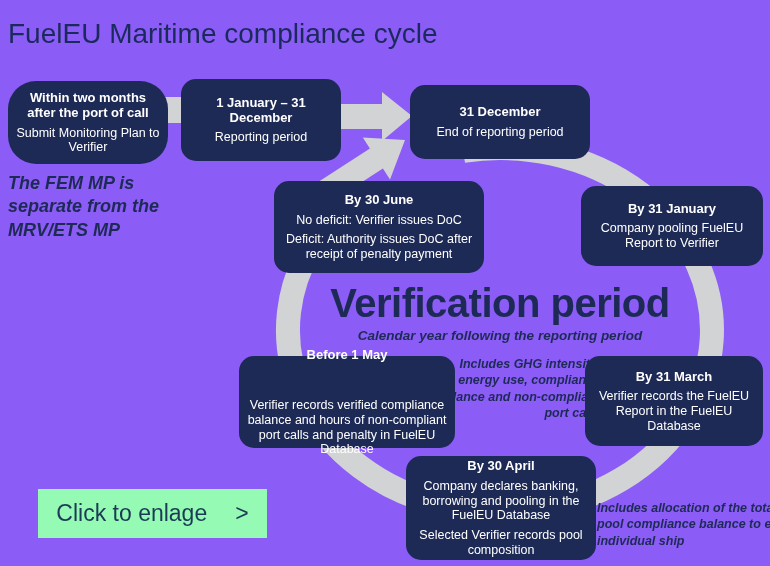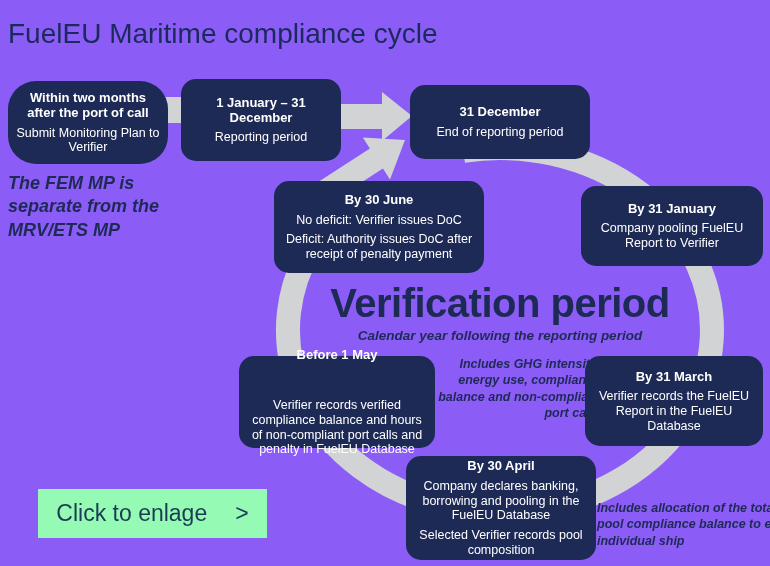--- a/index.html
+++ b/index.html
@@ -18,21 +18,21 @@
     align-items:center;text-align:center;padding:6px 8px;box-sizing:border-box;gap:5px;
   }
   .node-h{font-size:13px;font-weight:700;line-height:1.18;}
   .node-p{font-size:12.5px;font-weight:400;line-height:1.18;}
   .b1{left:8px;top:81px;width:160px;height:83px;border-radius:28px;}
   .b2{left:181px;top:79px;width:160px;height:82px;}
   .b3{left:410px;top:85px;width:180px;height:74px;}
   .b4{left:581px;top:186px;width:182px;height:80px;}
   .b5{left:585px;top:356px;width:178px;height:90px;}
   .b6{left:406px;top:456px;width:190px;height:104px;}
-  .b7{left:239px;top:356px;width:196px;height:92px;gap:36px;}
+  .b7{left:239px;top:356px;width:216px;height:92px;gap:36px;}
   .b8{left:242px;top:181px;width:210px;height:92px;margin-left:32px;}
   .center-block{
     position:absolute;left:300px;top:282px;width:400px;z-index:1;
     text-align:center;color:#1e2a56;
   }
   .center-title{font-size:40px;font-weight:700;letter-spacing:-0.5px;line-height:1.05;}
   .center-sub{font-size:13.5px;font-weight:700;font-style:italic;margin-top:4px;}
   .note{
     position:absolute;z-index:1;color:#1e2a56;font-style:italic;font-weight:700;
     font-size:12.5px;line-height:1.3;

